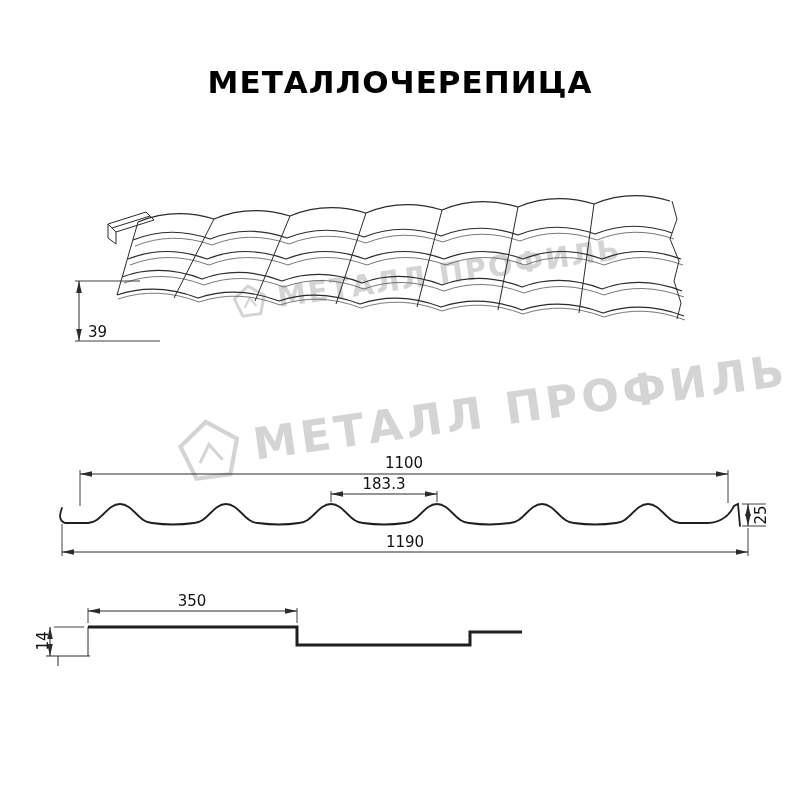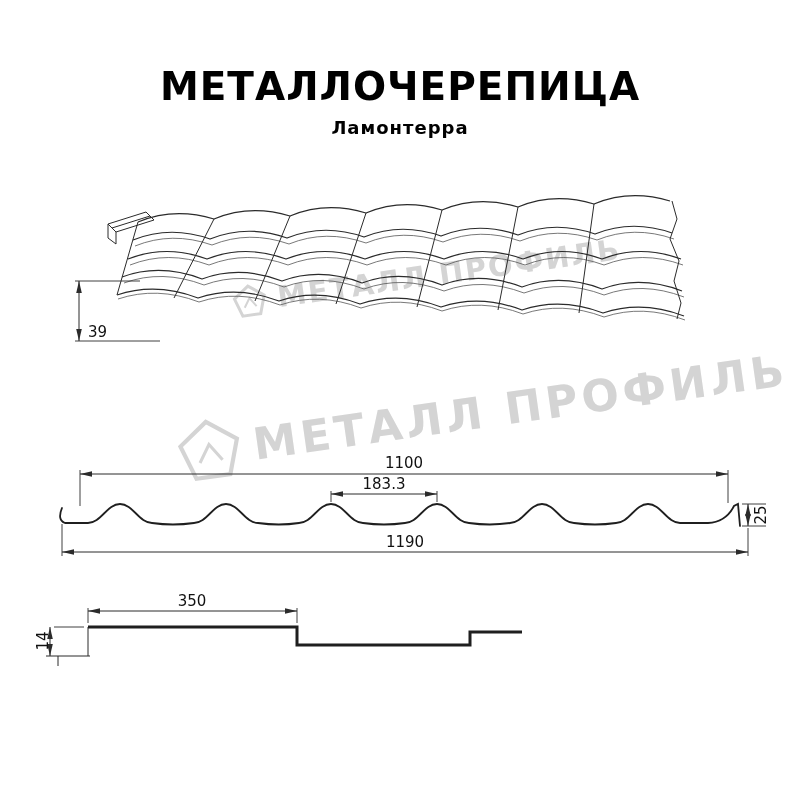--- a/index.html
+++ b/index.html
@@ -1,40 +1,39 @@
 <!DOCTYPE html>
 <html><head>
 <meta charset="utf-8">
 <style>
   html,body{margin:0;padding:0;background:#ffffff;}
   .page{position:relative;width:800px;height:800px;background:#ffffff;overflow:hidden;
         font-family:"DejaVu Sans","Liberation Sans",sans-serif;color:#111;}
   .header{position:absolute;top:64px;left:0;width:800px;text-align:center;}
-  .header h1{margin:0;font-size:39px;font-weight:bold;letter-spacing:1px;color:#000;}
+  .header h1{margin:0;font-size:31px;font-weight:bold;letter-spacing:1px;color:#000;}
   .header .subtitle{margin-top:8px;font-size:18px;font-weight:bold;letter-spacing:1px;color:#000;}
   svg{position:absolute;top:0;left:0;}
   .thin{stroke:#2b2b2b;stroke-width:1;fill:none;}
   .wave{stroke:#2b2b2b;stroke-width:1.2;fill:none;}
   .wave-echo{stroke:#555;stroke-width:0.8;fill:none;}
   .profile{stroke:#1f1f1f;stroke-width:1.8;fill:none;stroke-linecap:round;}
   .thick{stroke:#1f1f1f;stroke-width:3;fill:none;stroke-linejoin:miter;}
   .dim{stroke:#2b2b2b;stroke-width:1;fill:none;}
   .ext{stroke:#2b2b2b;stroke-width:0.9;fill:none;}
   .dimtext{font-size:15px;fill:#111;}
   .wm-text{font-weight:bold;fill:#d4d4d4;}
   .wm-shape{stroke:#d4d4d4;fill:none;}
 </style>
 </head>
 <body>
 
 <div class="page">
 
   <div class="header">
     <h1>МЕТАЛЛОЧЕРЕПИЦА</h1>
-    <div class="subtitle">Ламонтерра</div>
   </div>
 
   <svg width="800" height="800" viewBox="0 0 800 800">
     <defs>
       <marker id="arw" viewBox="0 0 12 8" refX="12" refY="4" markerWidth="12" markerHeight="8" markerUnits="userSpaceOnUse" orient="auto-start-reverse">
         <path d="M12,4 L0,1.2 L0,6.8 Z" fill="#2b2b2b"></path>
       </marker>
     </defs>
 
     <g transform="translate(250,302) rotate(-8)">

